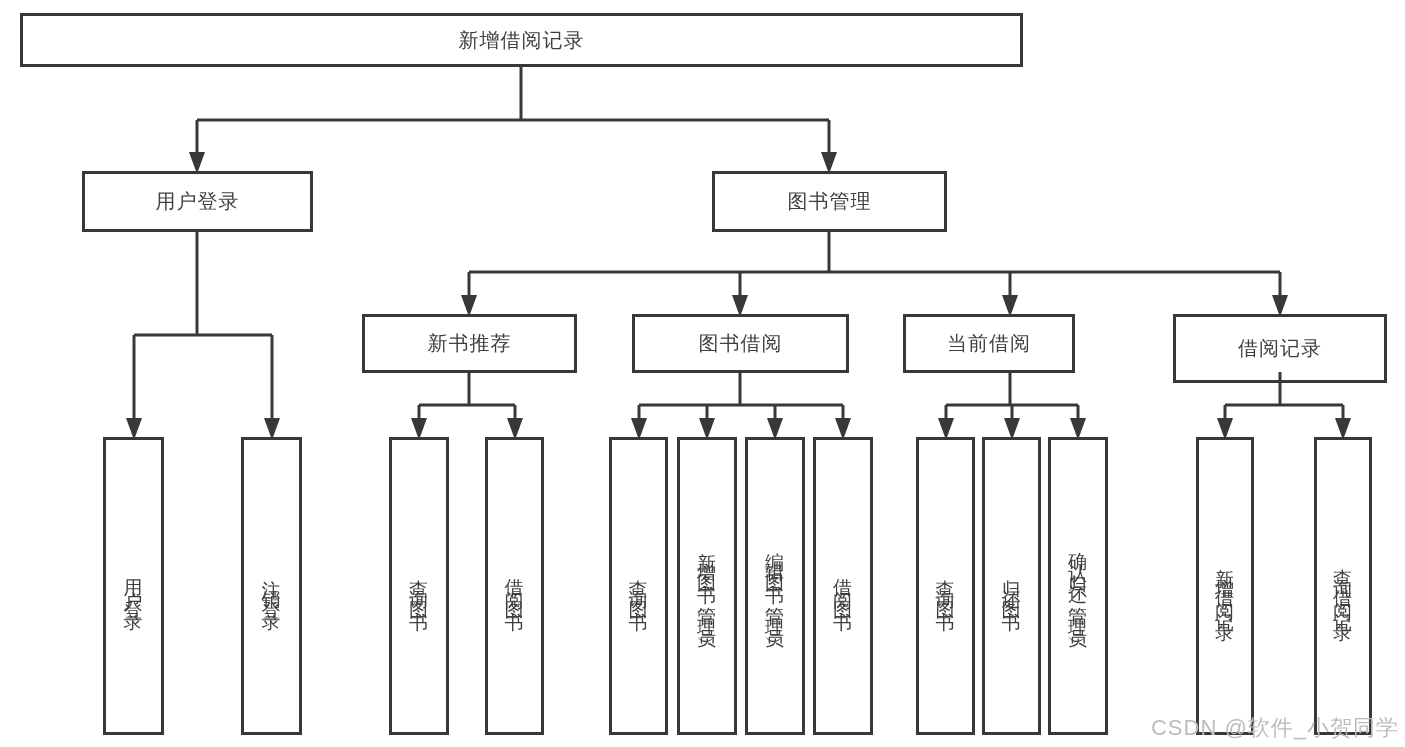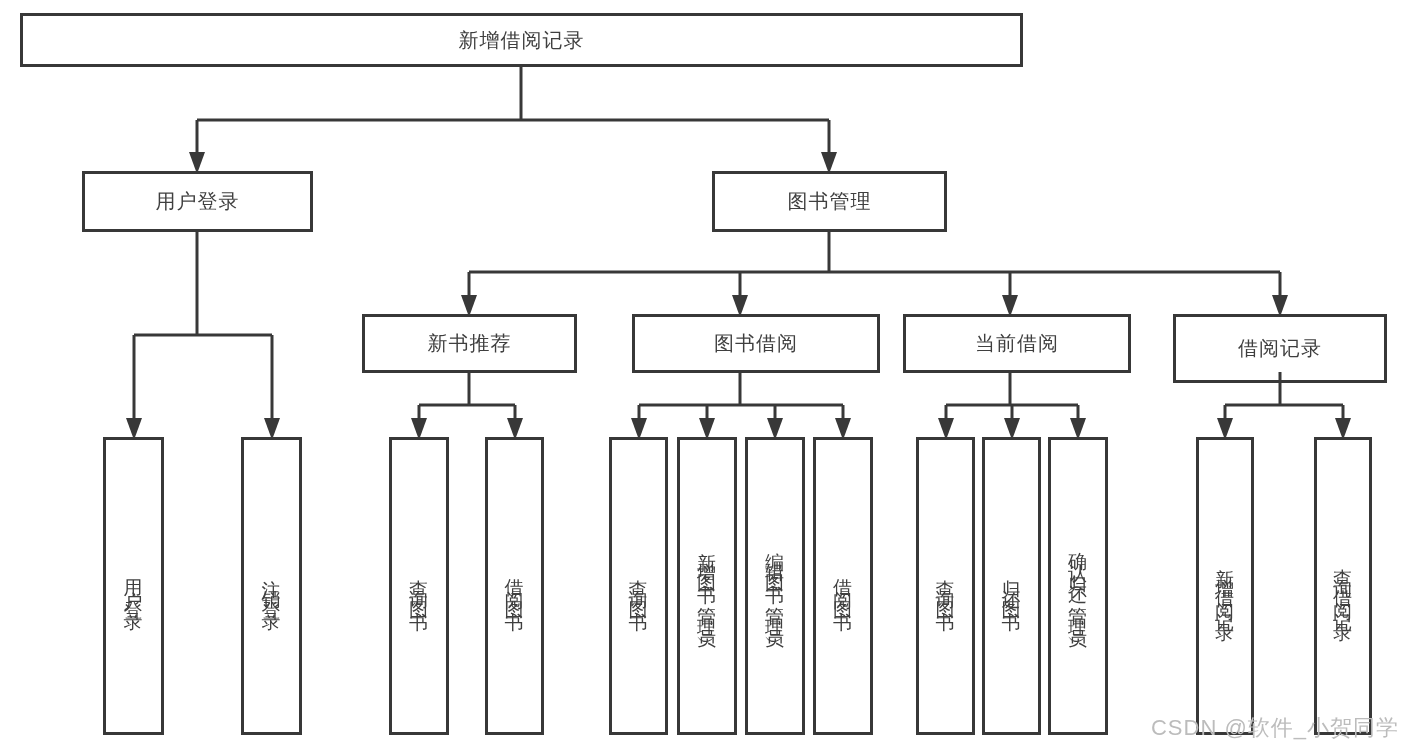--- a/index.html
+++ b/index.html
@@ -106,24 +106,24 @@
   <div class="node h" style="left:82px;top:171px;width:231px;height:61px;">
     <span>用户登录</span>
   </div>
   <div class="node h" style="left:712px;top:171px;width:235px;height:61px;">
     <span>图书管理</span>
   </div>
 
   <div class="node h" style="left:362px;top:314px;width:215px;height:59px;">
     <span>新书推荐</span>
   </div>
-  <div class="node h" style="left:632px;top:314px;width:248px;height:59px;">
+  <div class="node h" style="left:632px;top:314px;width:217px;height:59px;">
     <span>图书借阅</span>
   </div>
-  <div class="node h" style="left:903px;top:314px;width:228px;height:59px;">
+  <div class="node h" style="left:903px;top:314px;width:172px;height:59px;">
     <span>当前借阅</span>
   </div>
   <div class="node h" style="left:1173px;top:314px;width:214px;height:69px;">
     <span>借阅记录</span>
   </div>
 
   <div class="node v" style="left:103px;top:437px;width:61px;height:298px;">
     <span class="vtxt">用户登录</span>
   </div>
   <div class="node v" style="left:241px;top:437px;width:61px;height:298px;">

